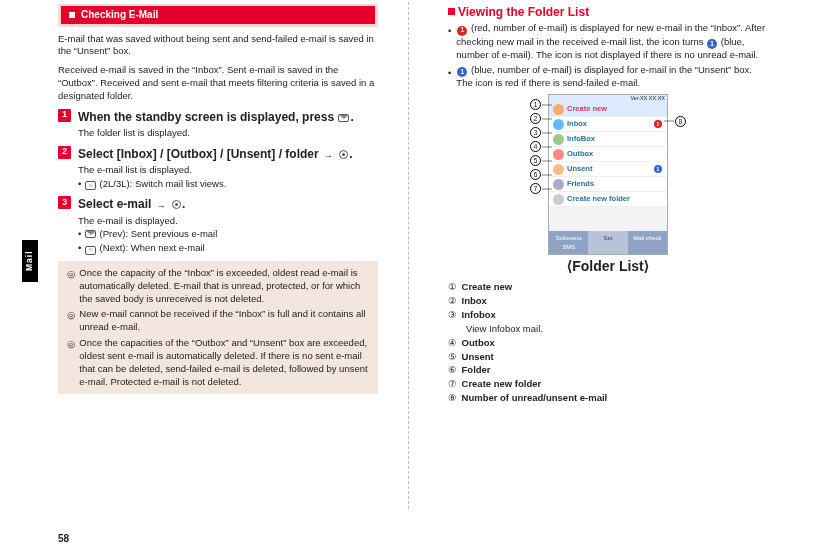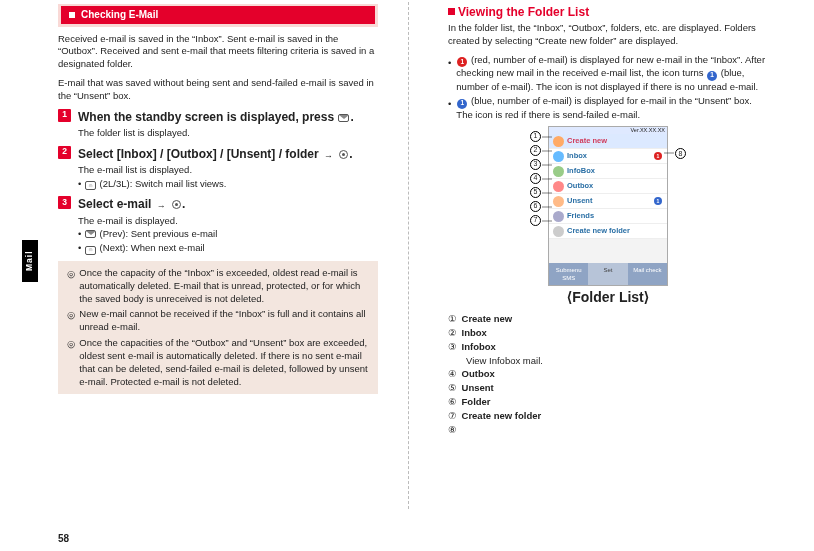--- a/index.html
+++ b/index.html
@@ -83,22 +83,22 @@
   <div class="side-tab">Mail</div>
   <div class="pageno">58</div>
   <div class="divider"></div>
 
   <div class="col col-left">
     <div class="hdr">
       <div class="bar">
           <span>Checking E-Mail</span>
         </div>
     </div>
+    <p>E-mail that was saved without being sent and send-failed e-mail is saved in the “Unsent” box.</p>
     <p>Received e-mail is saved in the “Inbox”. Sent e-mail is saved in the “Outbox”. Received and sent e-mail that meets filtering criteria is saved in a designated folder.</p>
-    <p>E-mail that was saved without being sent and send-failed e-mail is saved in the “Unsent” box.</p>
 
     <div class="step">
       <div class="num">1</div>
       <div class="title">
         <span>When the standby screen is displayed, press </span><span class="obtn env"></span><span>.</span>
       </div>
     </div>
     <div class="step-body">The folder list is displayed.</div>
 
     <div class="step">
@@ -135,21 +135,20 @@
         </div>
       <div class="row">
           <span class="diamond">◎</span>
           <span>Once the capacities of the “Outbox” and “Unsent” box are exceeded, oldest sent e-mail is automatically deleted. If there is no sent e-mail that can be deleted, send-failed e-mail is deleted, followed by unsent e-mail. Protected e-mail is not deleted.</span>
         </div>
     </div>
   </div>
 
   <div class="col col-right">
     <div class="sect-title"><span class="sq"></span><span>Viewing the Folder List</span></div>
-    <p>In the folder list, the “Inbox”, “Outbox”, folders, etc. are displayed. Folders created by selecting “Create new folder” are displayed.</p>
     <div class="bul">
       <span class="dot">•</span>
       <div><span class="circ red">1</span><span> (red, number of e-mail) is displayed for new e-mail in the “Inbox”. After checking new mail in the received e-mail list, the icon turns </span><span class="circ blue">1</span><span> (blue, number of e-mail). The icon is not displayed if there is no unread e-mail.</span></div>
     </div>
     <div class="bul">
       <span class="dot">•</span>
       <div><span class="circ blue">1</span><span> (blue, number of e-mail) is displayed for e-mail in the “Unsent” box. The icon is red if there is send-failed e-mail.</span></div>
     </div>
 
     <div class="phone-wrap">
@@ -252,16 +251,17 @@
       <li>
           <span>⑥</span>
           <span class="label">Folder</span>
         </li>
       <li>
           <span>⑦</span>
           <span class="label">Create new folder</span>
         </li>
       <li>
           <span>⑧</span>
+          <span class="label">Number of unread/unsent e-mail</span>
         </li>
     </ul>
   </div>
 </div>
 
 </body></html>

